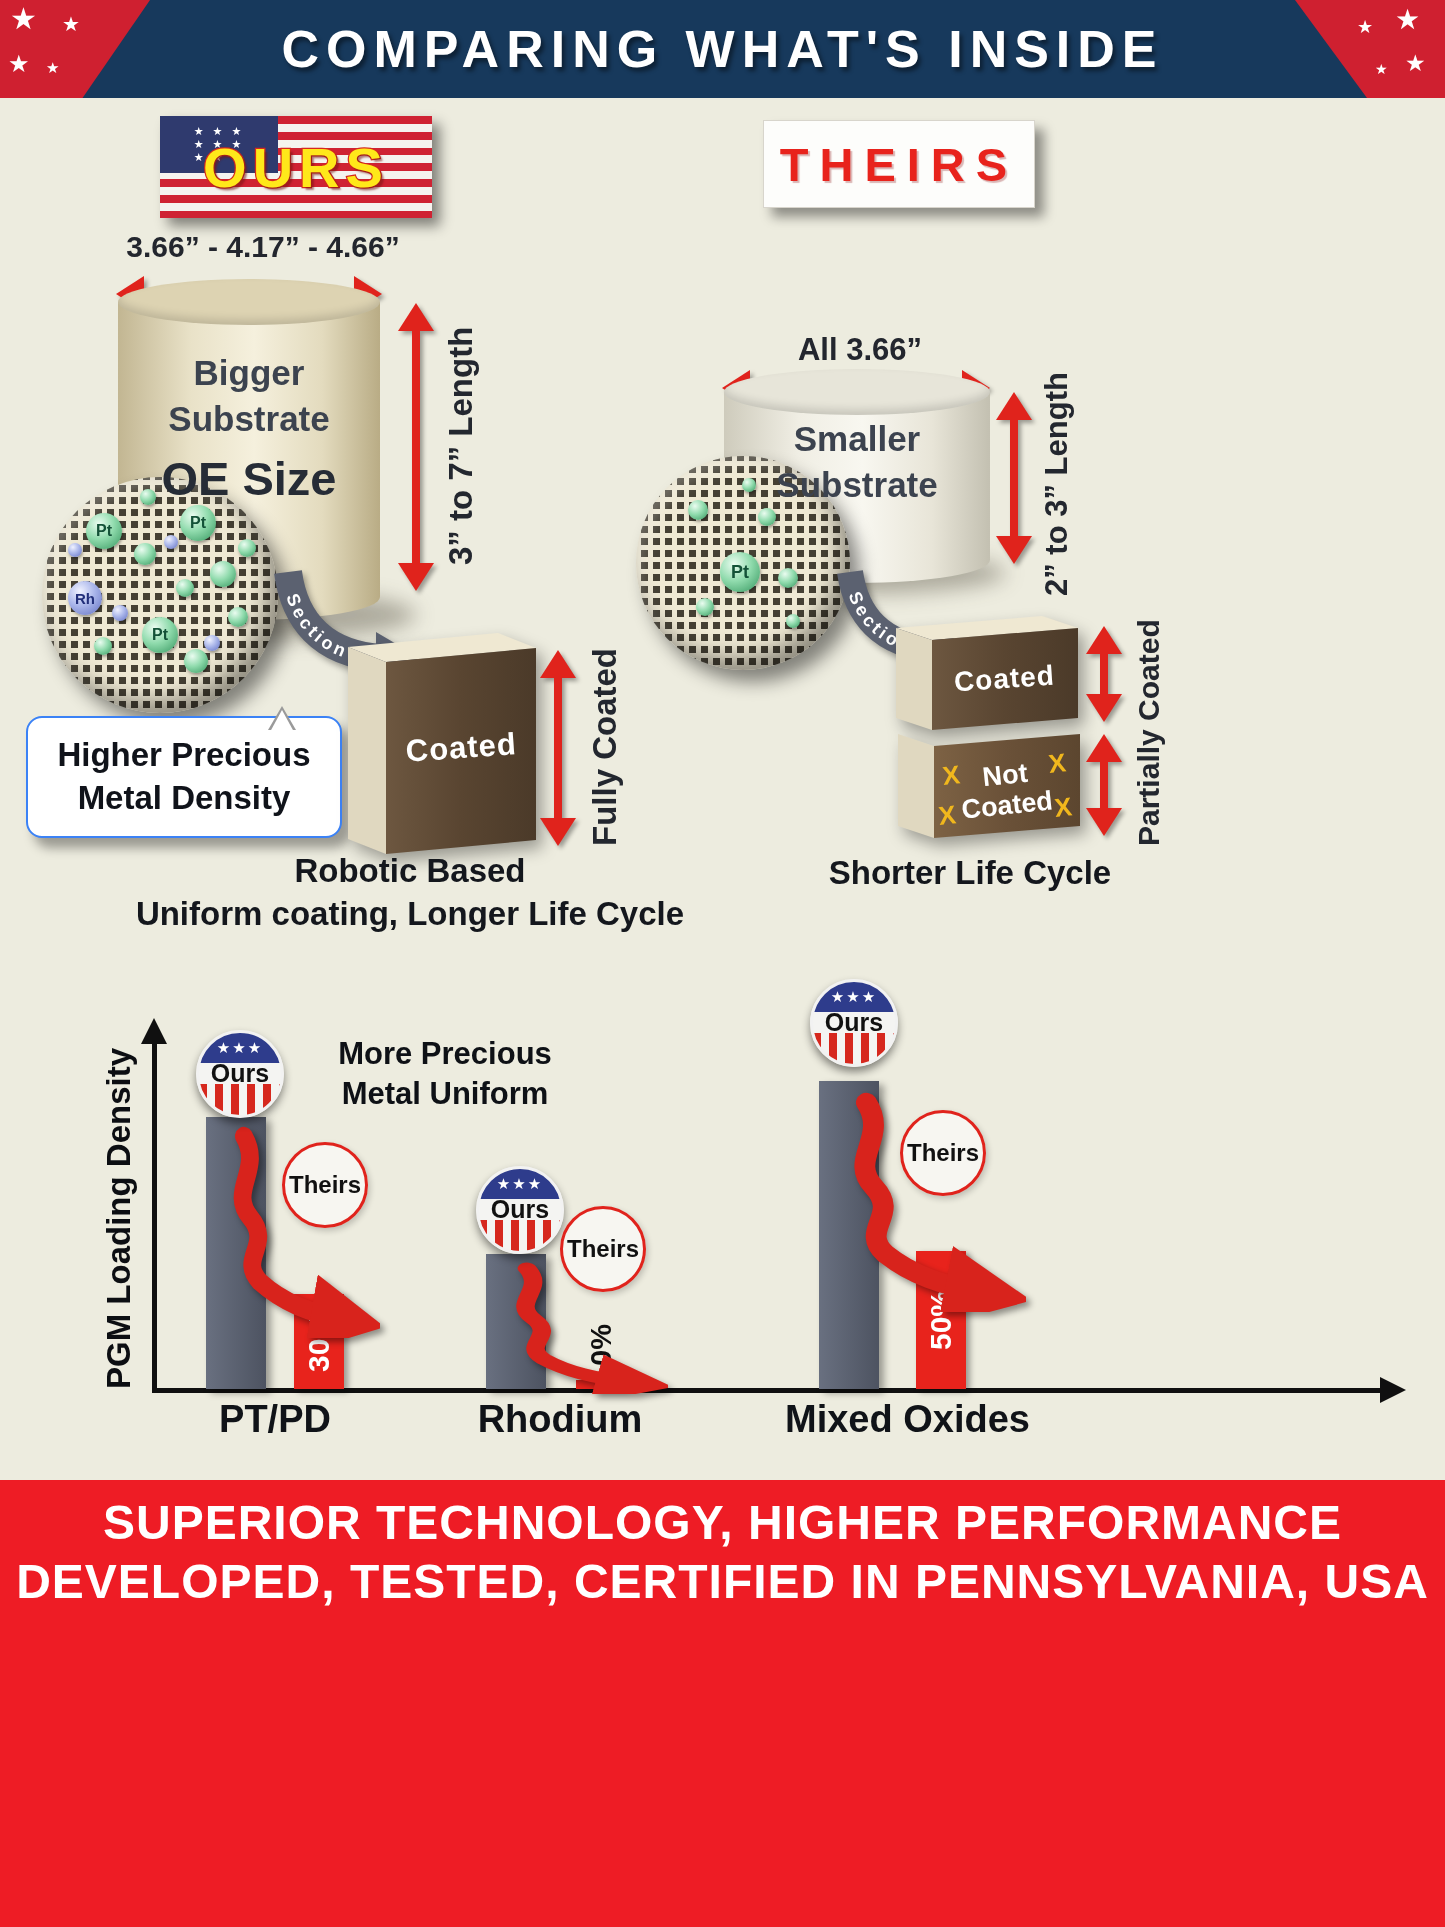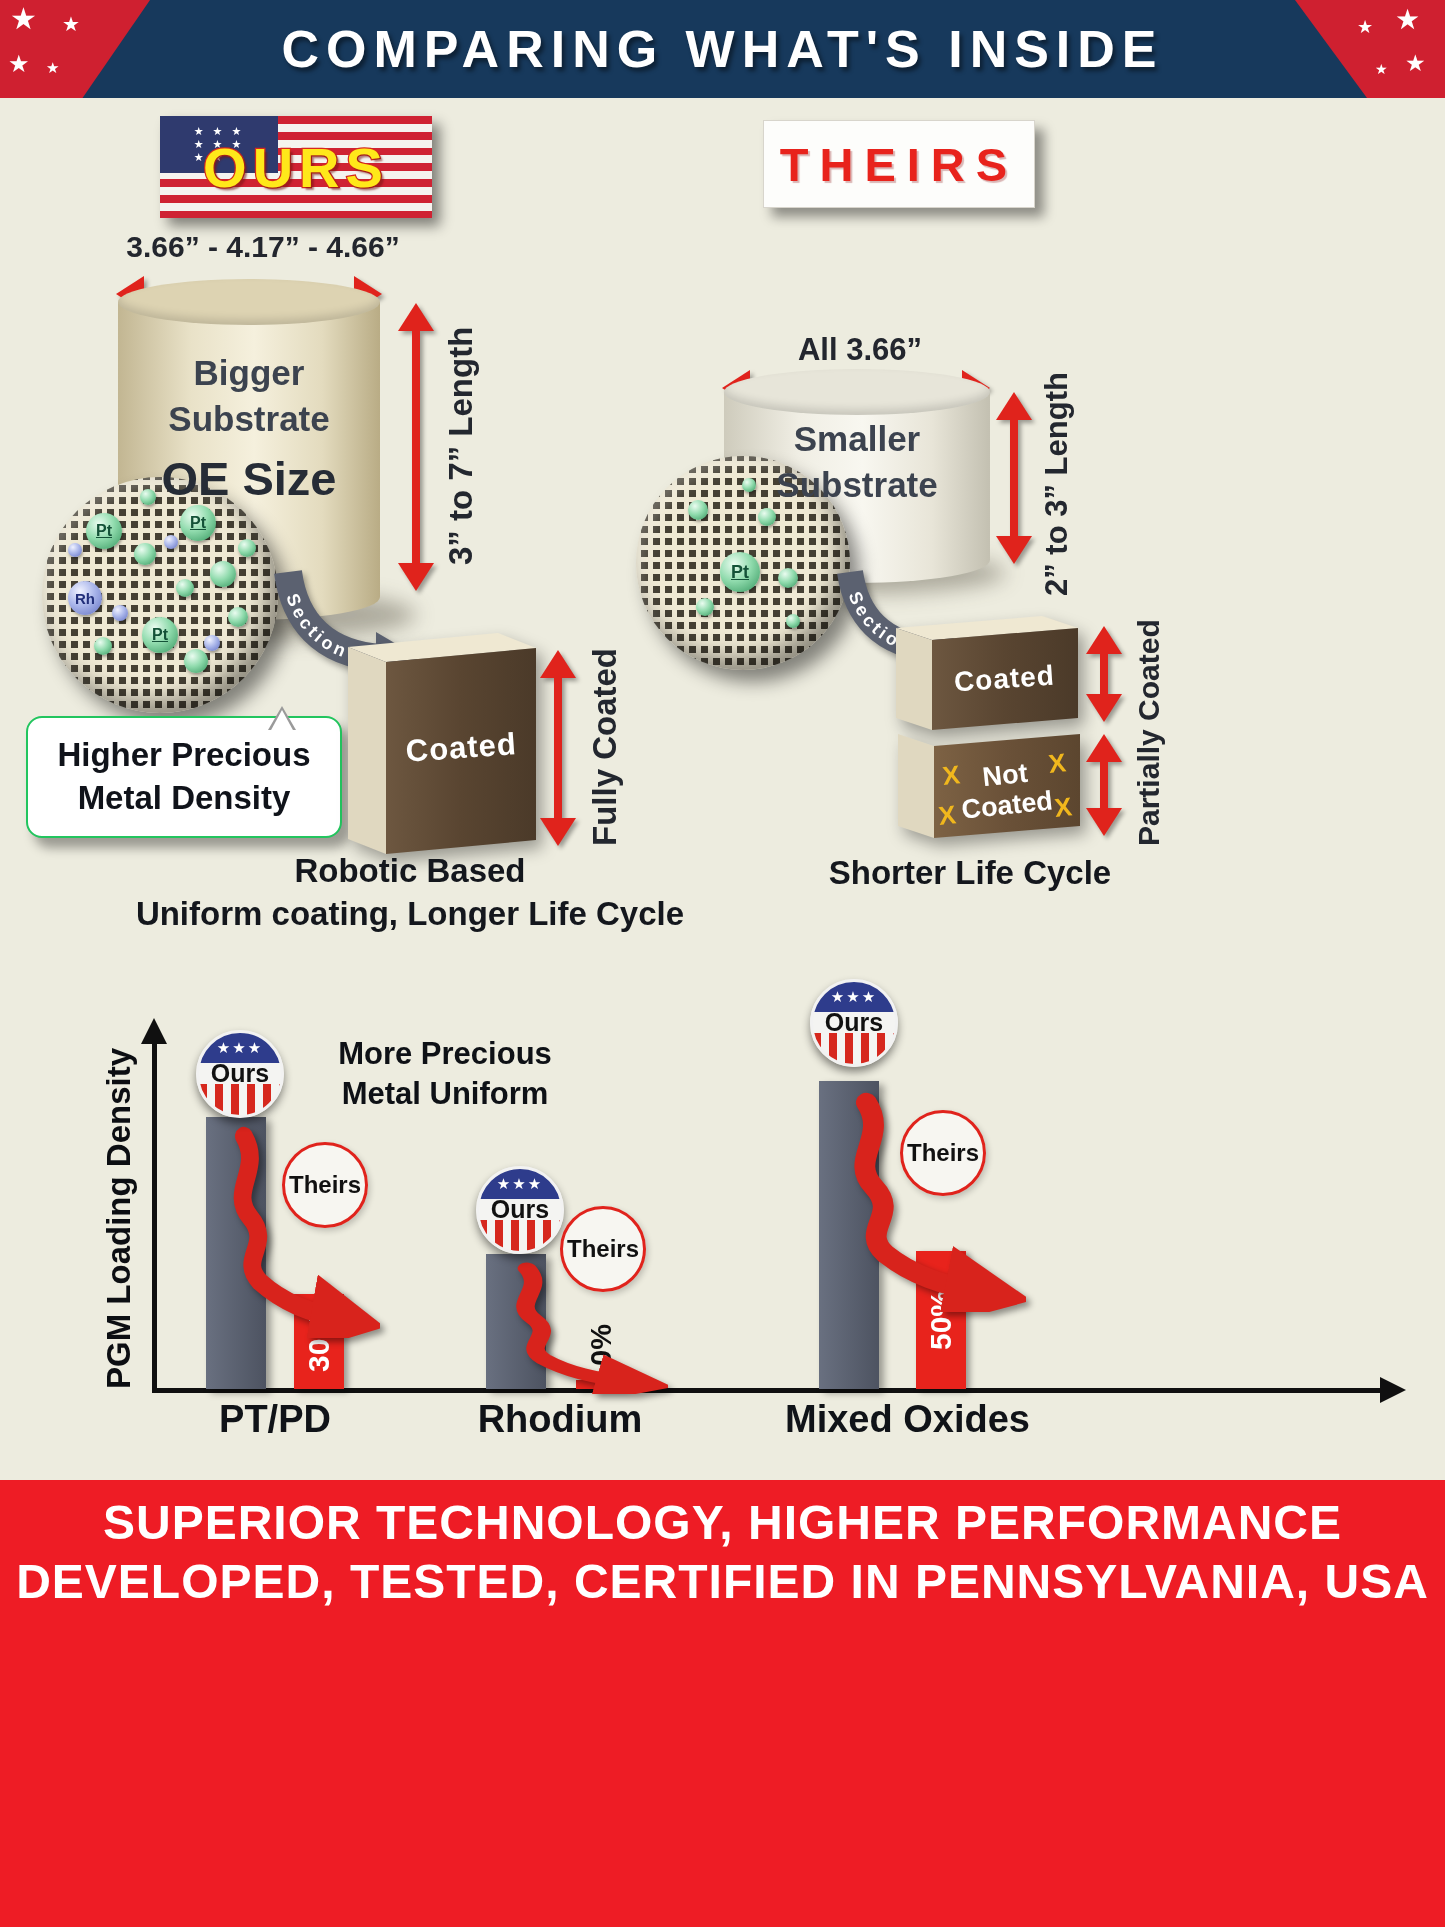--- a/index.html
+++ b/index.html
@@ -66,25 +66,25 @@
   .gshadow{position:absolute;border-radius:50%;background:rgba(55,50,35,.35);filter:blur(10px);}
 
   
   .mesh{position:absolute;border-radius:50%;
         background:repeating-linear-gradient(0deg,#efe9d4 0 5px,rgba(0,0,0,0) 5px 12px),
                    repeating-linear-gradient(90deg,#efe9d4 0 5px,rgba(0,0,0,0) 5px 12px),#454034;
         box-shadow:10px 12px 18px rgba(0,0,0,.45),inset -10px -12px 22px rgba(0,0,0,.4),
                    inset 6px 8px 14px rgba(255,255,255,.25);}
   .dot{position:absolute;border-radius:50%;display:flex;align-items:center;justify-content:center;
        font-weight:bold;box-shadow:1px 2px 3px rgba(0,0,0,.35);}
-  .dot.g{background:radial-gradient(circle at 35% 30%,#eafcf0,#90dbad 45%,#58b17d 78%,#3f9465);color:#145238;text-decoration:underline;}
+  .dot.g{background:radial-gradient(circle at 35% 30%,#eafcf0,#90dbad 45%,#58b17d 78%,#3f9465);color:#145238;}
   .dot.b{background:radial-gradient(circle at 35% 30%,#f0f2ff,#aab6ea 45%,#7e8bd2 78%,#5f6cbb);color:#222f7a;}
 
   
-  .callout{position:absolute;left:26px;top:716px;width:300px;background:#fff;border:2px solid #22c55e;
+  .callout{position:absolute;left:26px;top:716px;width:300px;background:#fff;border:2px solid #3b82f6;
            border-radius:16px;box-shadow:8px 10px 11px rgba(0,0,0,.35);padding:16px 6px;text-align:center;}
   .callout:before{content:"";position:absolute;top:-26px;right:44px;border:14px solid transparent;border-bottom:24px solid #9a9a9a;}
   .callout:after{content:"";position:absolute;top:-20px;right:46px;border:12px solid transparent;border-bottom:22px solid #fff;}
   .callout div{font-size:33px;font-weight:bold;color:#10131a;line-height:1.3;}
 
   
   .secsvg,.blocksvg,.wavy{position:absolute;}
   .secsvg{filter:drop-shadow(3px 4px 3px rgba(0,0,0,.35));}
   .blocksvg{filter:drop-shadow(6px 8px 8px rgba(0,0,0,.35));}
   .sectext{fill:#fff;font-size:18px;font-weight:bold;letter-spacing:2.5px;}

